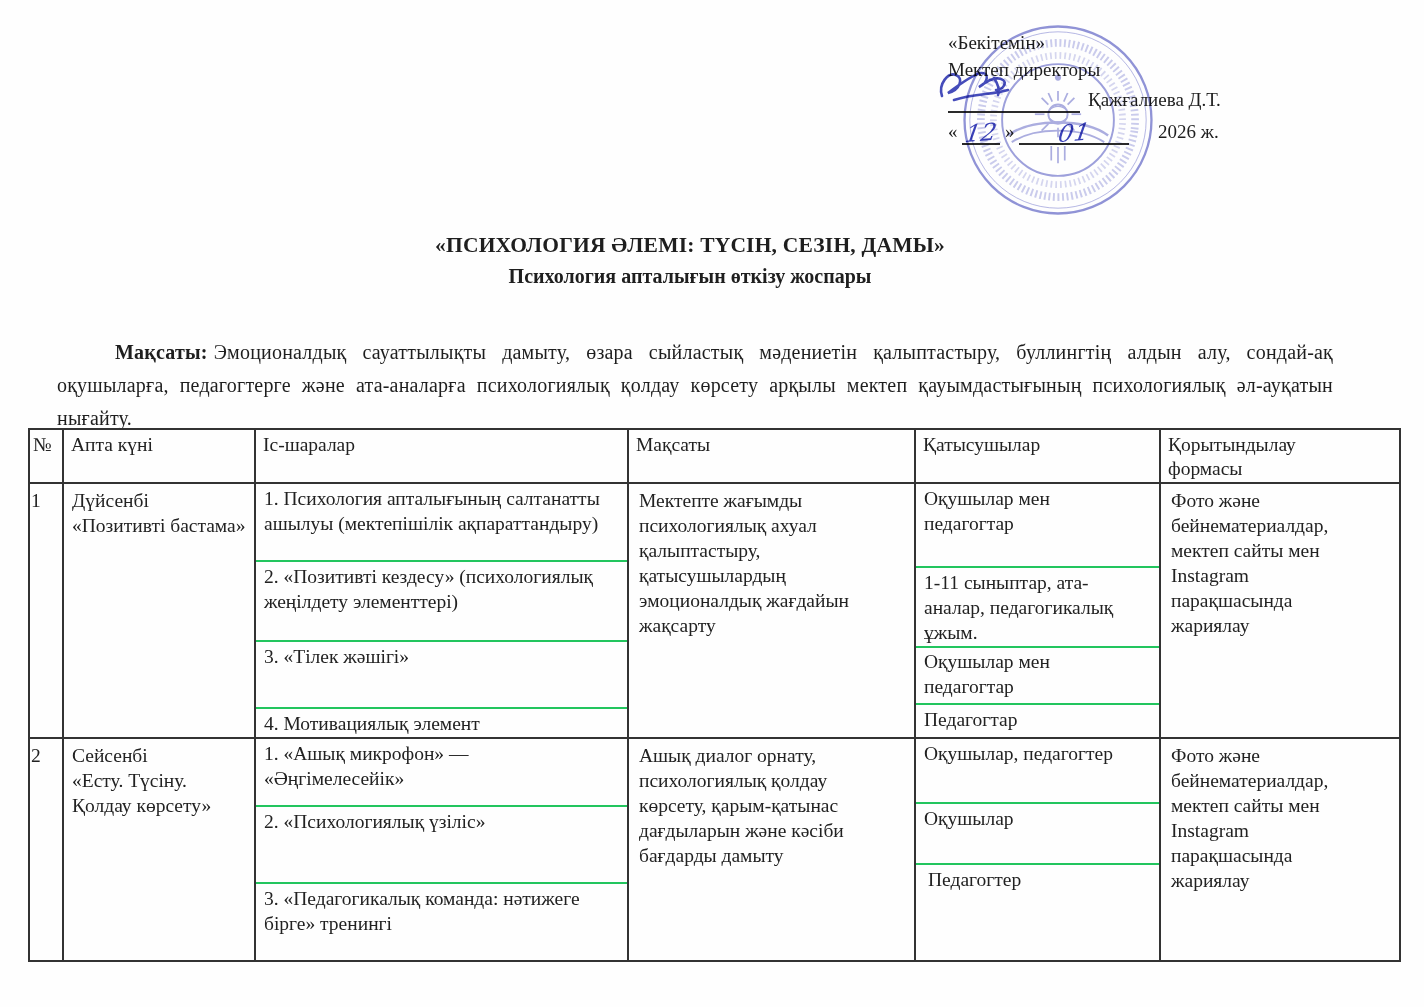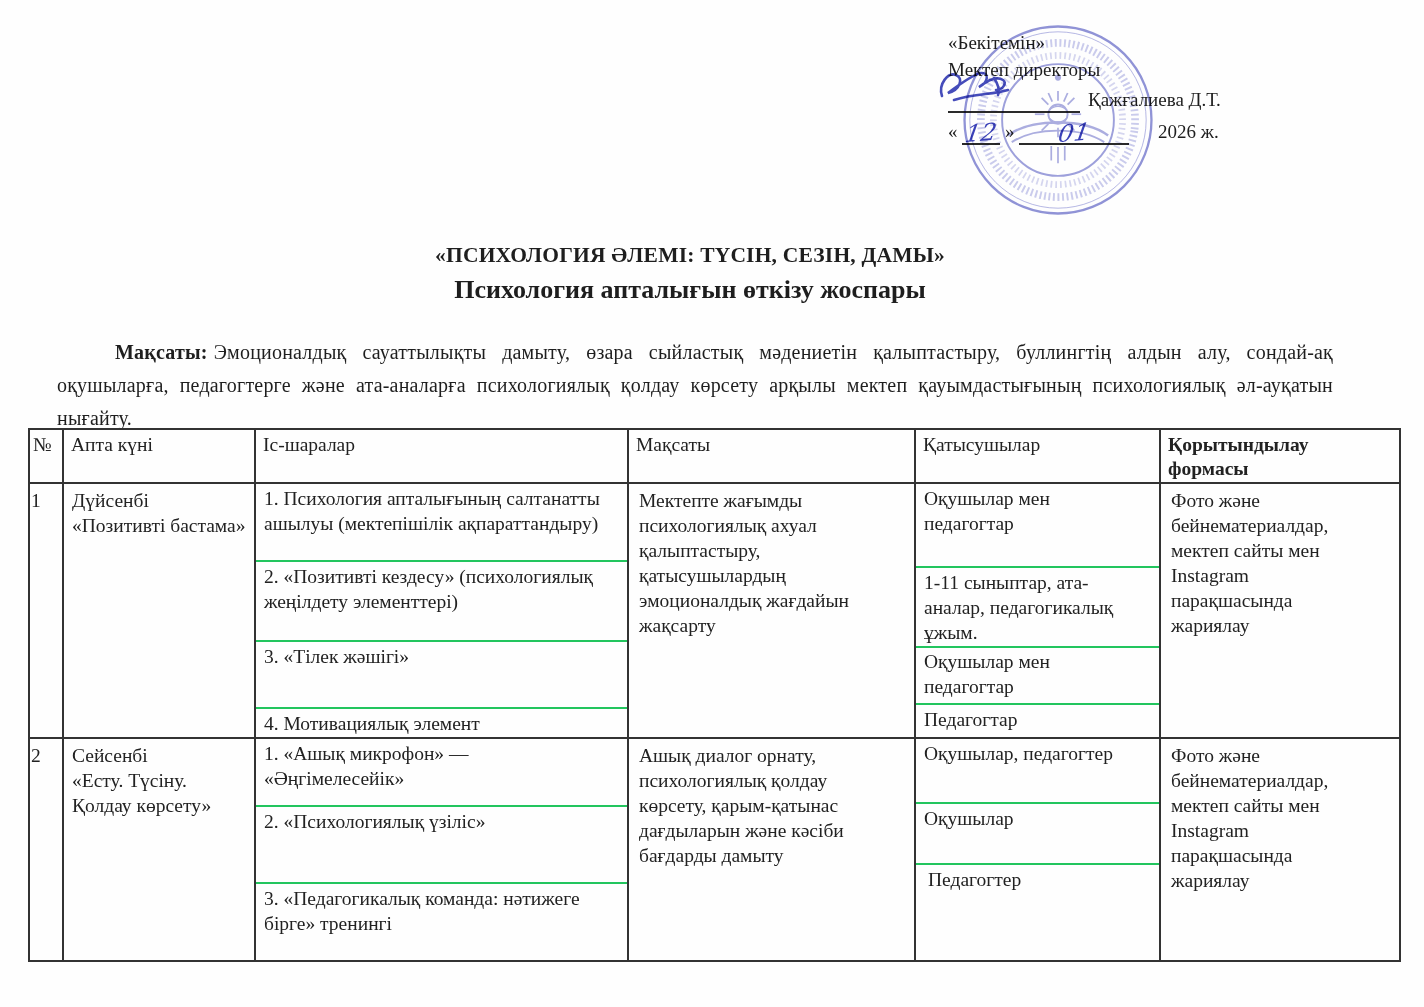--- a/index.html
+++ b/index.html
@@ -46,23 +46,23 @@
     pointer-events:none;
   }
   
   .signature{
     position:absolute;left:934px;top:64px;width:124px;height:50px;
     z-index:4;mix-blend-mode:multiply;pointer-events:none;
     filter:blur(0.2px);
   }
 
   
-  .title-block{position:absolute;left:40px;top:243px;width:1300px;text-align:center;z-index:1;}
+  .title-block{position:absolute;left:40px;top:233px;width:1300px;text-align:center;z-index:1;}
   .doc-title{font-size:21.5px;font-weight:bold;letter-spacing:0.2px;}
-  .doc-subtitle{font-size:26px;font-weight:bold;margin-top:7px;}
+  .doc-subtitle{font-size:20px;font-weight:bold;margin-top:7px;}
 
   
   .purpose{
     position:absolute;left:57px;top:316px;width:1276px;
     font-size:20px;line-height:33px;text-align:justify;
     text-indent:58px;word-spacing:1.5px;letter-spacing:0.2px;
   }
   .purpose .b{font-weight:bold;margin-right:6px;}
 
   
@@ -72,21 +72,21 @@
     width:1371px;
     font-size:19.5px;line-height:25px;color:#222;
   }
   table.plan th, table.plan td{
     border:2px solid #333;vertical-align:top;
     font-weight:normal;text-align:left;
   }
   table.plan thead tr{height:50px;}
   table.plan th{padding:3px 6px 2px 7px;line-height:23.5px;}
   table.plan th.num-h{padding-left:3px;padding-right:0;}
-  table.plan th.last-h{padding-right:95px;font-weight:bold;}
+  table.plan th.last-h{padding-right:95px;}
   tr.row-1{height:255px;}
   tr.row-2{height:213px;}
   td.num-cell{text-align:center;padding-top:4px;}
   td.day-cell{padding:4px 6px 16px 8px;}
   td.stack-cell{padding:0;}
   td.text-cell{padding:4px 44px 2px 10px;}
   .subcell{
     box-sizing:border-box;
     border-bottom:2px solid #22c55e;
     padding:2px 26px 2px 8px;

